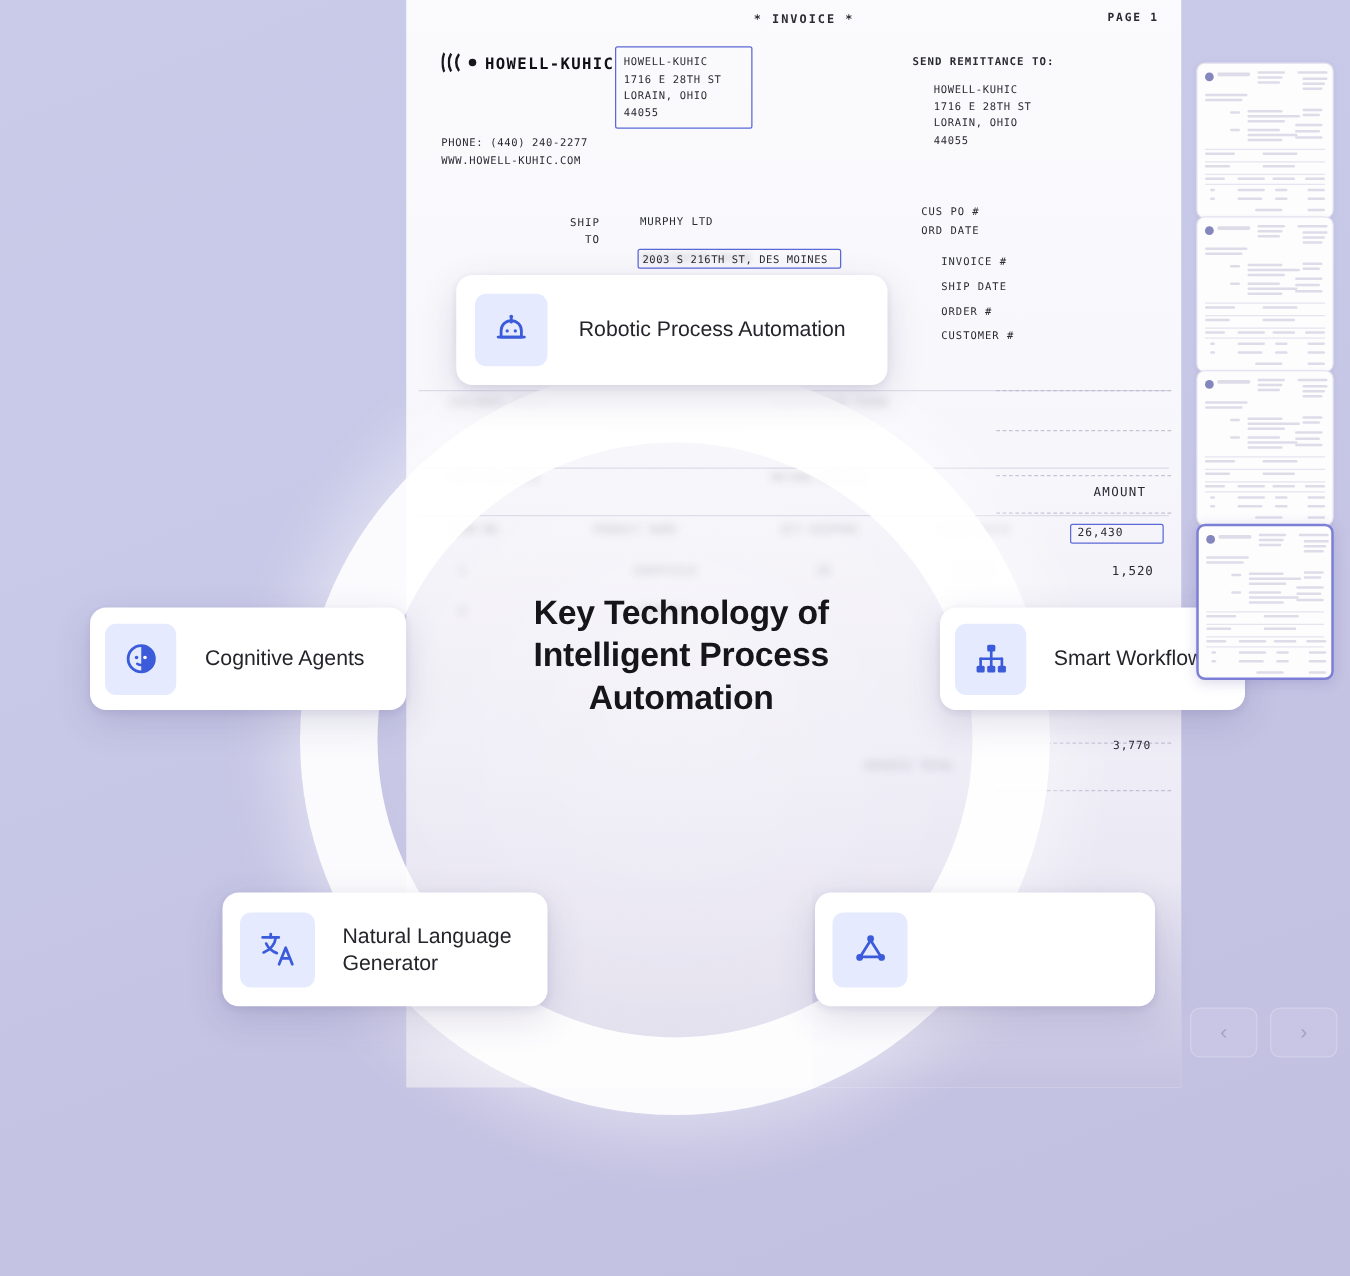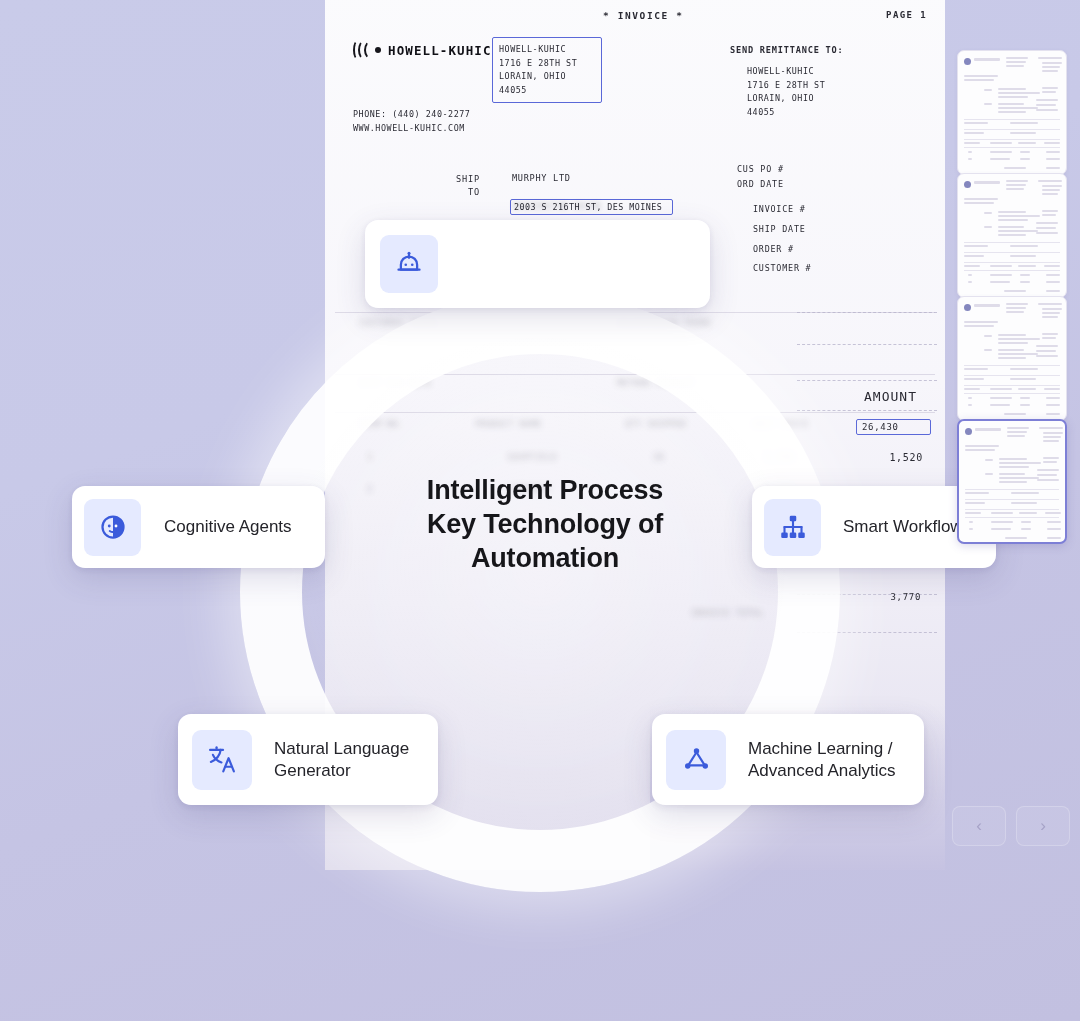--- a/index.html
+++ b/index.html
@@ -61,21 +61,21 @@
   .meta-b { position:absolute; left:428px; top:218px; font-size:8.4px; line-height:2.35; letter-spacing:.8px;}
 
   .row-line { position:absolute; height:1px; background:#dcd9e6; left:10px; right:10px; }
 
   .blur { filter:blur(3.2px); opacity:.34; }
   .blur2{ filter:blur(2.6px); opacity:.30; }
 
   .tbl { position:absolute; left:10px; right:10px; font-size:8.6px; letter-spacing:.8px; }
   .cell { position:absolute; }
 
-  .amount-h { position:absolute; right:28px; top:407px; font-size:13px; letter-spacing:1px;text-align:center;}
+  .amount-h { position:absolute; right:28px; top:407px; font-size:10px; letter-spacing:1px;text-align:center;}
   .amount-1 {
     position:absolute; right:14px; top:437px; width:75px;
     border:1.3px solid #5a68d8; border-radius:2px; padding:2px 5px;
     font-size:9px; letter-spacing:.7px; text-align:left;
   }
   .amount-2 { position:absolute; right:22px; top:470px; font-size:10px; letter-spacing:.7px;}
   .amount-3 { position:absolute; right:24px; top:610px; font-size:9px; letter-spacing:.7px; }
   .dashline { position:absolute; right:8px; width:140px; height:0; border-top:1.4px dashed #b6b2cb; opacity:.75;}
 
   
@@ -237,36 +237,37 @@
     <div class="amount-2 mono">1,520</div>
     <div class="amount-3 mono">3,770</div>
   </div>
   <div id="vshade"></div>
 </div>
 
 <div id="ring"></div>
 <div id="ringglow"></div>
 
 <div id="title">
+  <div>Key Technology of</div>
   <div>Intelligent Process</div>
-  <div>Key Technology of</div>
   <div>Automation</div>
 </div>
 
 <div class="card" id="card-rpa">
   <span class="ico">
     <svg width="30" height="30" viewBox="0 0 24 24" fill="none" stroke="#3b5bdb" stroke-width="1.8" stroke-linecap="round" stroke-linejoin="round">
       <circle cx="12" cy="3.4" r="1.2" fill="#3b5bdb" stroke="none"></circle>
       <line x1="12" y1="4.6" x2="12" y2="7"></line>
       <path d="M5.5 16.5v-4a6.5 6.5 0 0 1 13 0v4z"></path>
       <line x1="3.6" y1="16.5" x2="20.4" y2="16.5"></line>
       <circle cx="9.4" cy="12.6" r="1.05" fill="#3b5bdb" stroke="none"></circle>
       <circle cx="14.6" cy="12.6" r="1.05" fill="#3b5bdb" stroke="none"></circle>
     </svg>
   </span>
+  <span class="lbl">Robotic Process Automation</span>
 </div>
 
 <div class="card" id="card-cog">
   <span class="ico">
     <svg width="30" height="30" viewBox="0 0 24 24" fill="none">
       <circle cx="12" cy="12" r="8.4" stroke="#3b5bdb" stroke-width="1.8"></circle>
       <path d="M12 3.6a8.4 8.4 0 0 1 0 16.8z" fill="#3b5bdb"></path>
       <circle cx="9" cy="11.2" r="1.15" fill="#3b5bdb"></circle>
       <circle cx="14.4" cy="11.2" r="1.15" fill="#fff"></circle>
       <path d="M9.4 15.2c1.4 1 3.5 1 5 0" stroke="#3b5bdb" stroke-width="1.6" stroke-linecap="round"></path>
@@ -311,24 +312,20 @@
 <div class="card" id="card-ml">
   <span class="ico">
     <svg width="31" height="31" viewBox="0 0 24 24" fill="none" stroke="#3b5bdb" stroke-width="1.7" stroke-linecap="round">
       <line x1="12" y1="6.4" x2="5.6" y2="16.6"></line>
       <line x1="12" y1="6.4" x2="18.4" y2="16.6"></line>
       <line x1="5.6" y1="16.6" x2="18.4" y2="16.6"></line>
       <circle cx="12" cy="5.4" r="2.1" fill="#3b5bdb" stroke="none"></circle>
       <circle cx="5.2" cy="17" r="2.1" fill="#3b5bdb" stroke="none"></circle>
       <circle cx="18.8" cy="17" r="2.1" fill="#3b5bdb" stroke="none"></circle>
     </svg>
-  </span>
-  <span class="lbl">
-    <span>Machine Learning /</span><br>
-    <span>Advanced Analytics</span>
   </span>
 </div>
 
 <div id="rail">
   <div class="thumb" style="top:50px">
       <span class="tlogo"></span>
       <span class="tblk" style="left:16px;top:7px;width:26px;height:3px"></span>
       <span class="tblk" style="left:48px;top:6px;width:22px;height:2px"></span>
       <span class="tblk" style="left:48px;top:10px;width:20px;height:2px"></span>
       <span class="tblk" style="left:48px;top:14px;width:18px;height:2px"></span>

